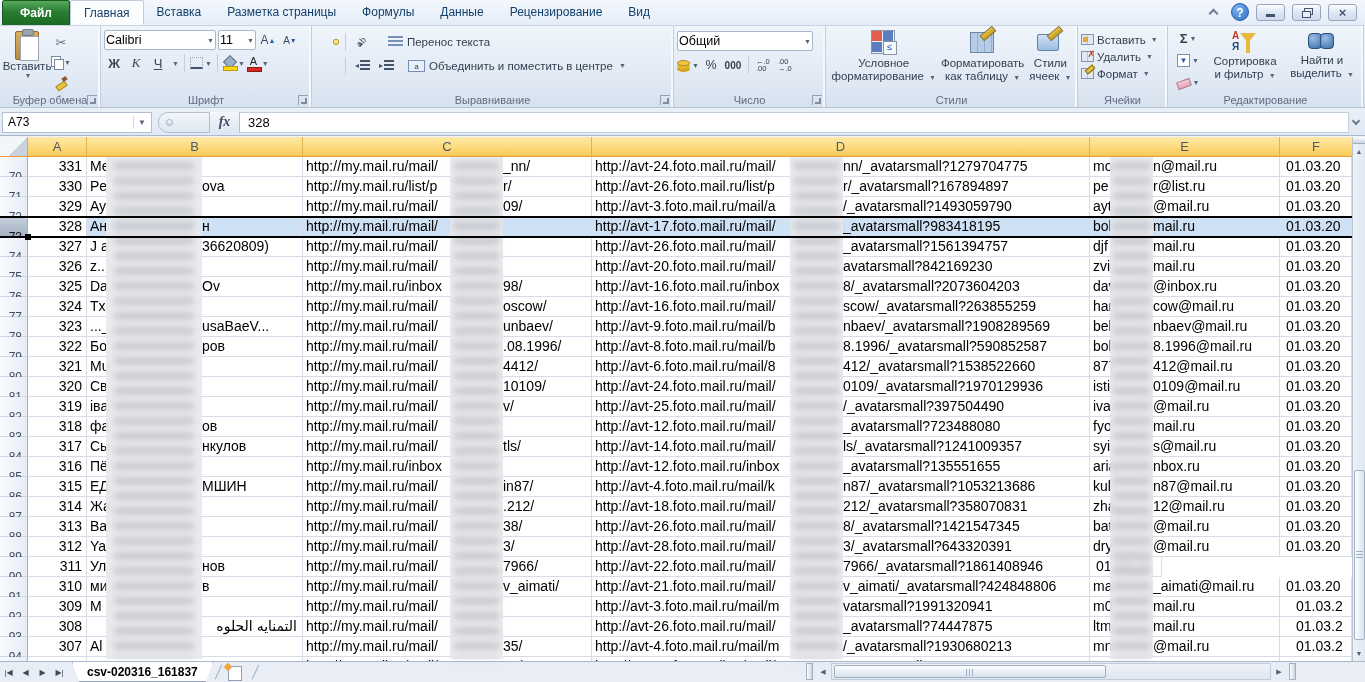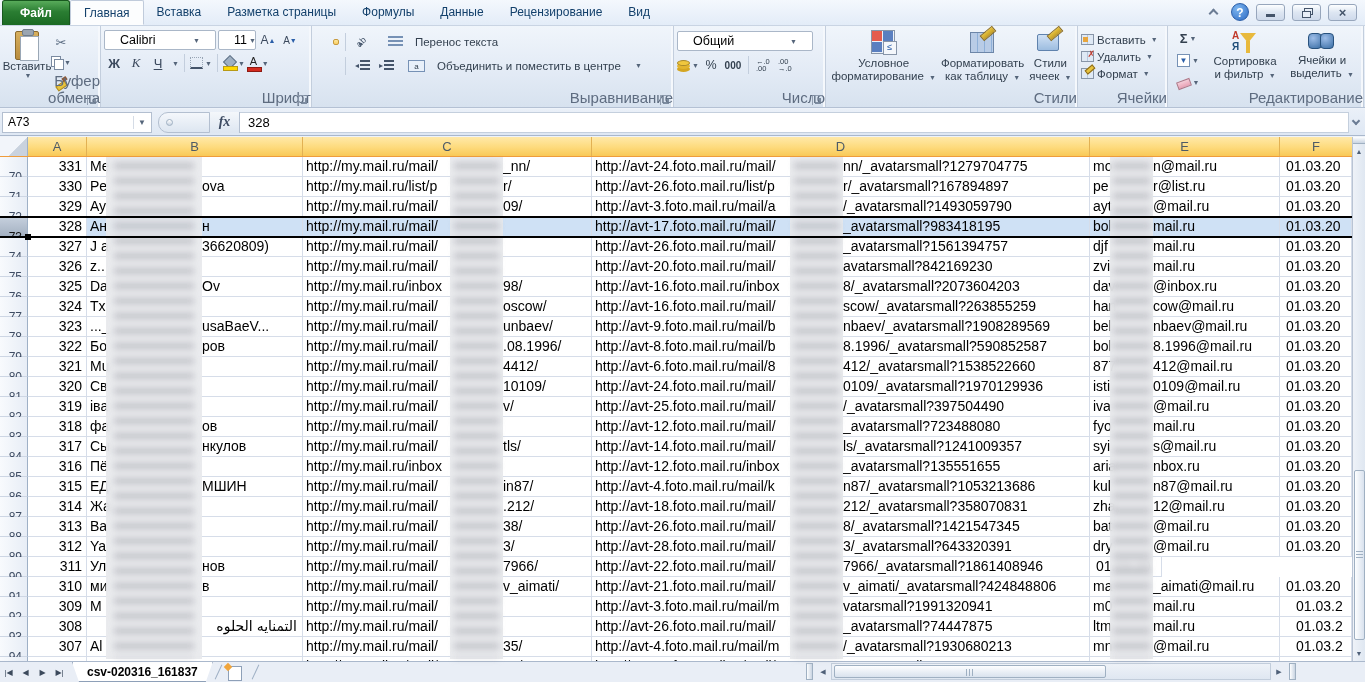--- a/index.html
+++ b/index.html
@@ -16,21 +16,21 @@
 .helpbtn{width:18px;height:18px;border-radius:50%;background:radial-gradient(circle at 35% 30%,#7db6f0,#2d6bc4);color:#fff;font-weight:bold;font-size:12px;text-align:center;line-height:18px;border:1px solid #2a5ea8}
 .wbtn{width:29px;height:17px;border:1px solid #97a6bc;border-radius:3px;background:linear-gradient(#fdfeff,#dde6f2 50%,#cfdaeb);display:flex;align-items:center;justify-content:center;font-size:11px;color:#44546a}
 .minbar{width:9px;height:3px;background:#44546a;margin-top:6px}
 .restico{width:9px;height:8px;position:relative}
 .restico:before{content:"";position:absolute;left:2px;top:0;width:7px;height:5px;border:1px solid #44546a}
 .restico:after{content:"";position:absolute;left:0;top:3px;width:7px;height:5px;border:1px solid #44546a;background:#e8eef7}
 .closex{font-size:13px;font-weight:bold;color:#44546a;line-height:15px}
 
 .ribbon{position:absolute;left:0;top:26px;width:1365px;height:82px;background:linear-gradient(#f0f5fb,#e2eaf5 60%,#d7e2ef);border-bottom:1px solid #b4c1d4;display:flex}
 .rgroup{position:relative;height:100%;border-right:1px solid #c3cedd;box-shadow:inset -2px 0 0 #f5f8fc;padding:3px 3px 15px 3px;flex:none}
-.glabel{position:absolute;left:0;bottom:1px;width:100%;text-align:right;font-size:15px;color:#5e6c80}
+.glabel{position:absolute;left:0;bottom:1px;width:100%;text-align:center;font-size:11px;color:#5e6c80}
 .dlg{position:absolute;right:3px;bottom:2px;width:10px;height:10px;border-left:1px solid #8795a8;border-top:1px solid #8795a8;opacity:.85}
 .dlg:after{content:"";position:absolute;right:1px;bottom:1px;width:4px;height:4px;border-right:2px solid #6e7e93;border-bottom:2px solid #6e7e93}
 .smbtn{display:inline-flex;align-items:center;justify-content:center;height:20px;min-width:20px;border-radius:2px;font-size:12px;color:#3c4a5e}
 .dd{font-size:7px;color:#55657a;margin-left:2px}
 .ctl-label{font-size:11.5px;color:#33404f;white-space:nowrap}
 
 .g-clip{width:101px;display:flex}
 .pastebtn{width:48px;display:flex;flex-direction:column;align-items:center;padding-top:2px}
 .clipico{width:24px;height:29px;background:linear-gradient(#d8b05e,#b98c3e);border:1px solid #8a6a2e;border-radius:2px;position:relative}
 .clipico:before{content:"";position:absolute;left:6px;top:-3px;width:10px;height:5px;background:#9aa5b1;border:1px solid #707d8b;border-radius:2px}
@@ -39,21 +39,21 @@
 .scis{font-size:13px;color:#5b6c82}
 .copyico{width:11px;height:12px;position:relative}
 .copyico:before{content:"";position:absolute;left:0;top:0;width:8px;height:9px;background:#fff;border:1px solid #7a8aa0}
 .copyico:after{content:"";position:absolute;left:3px;top:3px;width:8px;height:9px;background:#fff;border:1px solid #7a8aa0}
 .brushico{width:12px;height:12px;position:relative}
 .brushico:before{content:"";position:absolute;left:1px;top:6px;width:9px;height:4px;background:#e8c33c;border:1px solid #a8882a;transform:rotate(-35deg)}
 .brushico:after{content:"";position:absolute;right:0;top:0;width:5px;height:4px;background:#8a5a3a;transform:rotate(-35deg)}
 
 .g-font{width:211px}
 .fontrow{display:flex;align-items:center;gap:2px;margin:1px 0 3px}
-.combo{background:#fff;border:1px solid #aab7c8;border-radius:2px;height:20px;font-size:12.5px;padding:2px 15px;display:flex;align-items:center;justify-content:space-between}
+.combo{background:#fff;border:1px solid #aab7c8;border-radius:2px;height:20px;font-size:12.5px;padding:2px 1px;display:flex;align-items:center;justify-content:space-between}
 .fname{width:112px}
 .fsize{width:38px}
 .bius{font-size:13px;width:17px;text-align:center}
 .bld{font-weight:bold}.itl{font-style:italic;font-family:"Liberation Serif",serif}.unl{text-decoration:underline}
 .sep-v{width:1px;height:18px;background:#c3cedd;margin:0 3px}
 .borderico{width:13px;height:12px;border:1px dotted #98a5b5;border-bottom:2px solid #44546a}
 .fillico{width:13px;height:13px;position:relative}
 .fillico:before{content:"";position:absolute;left:2px;top:0;width:8px;height:8px;background:#9fb0c2;border:1px solid #5f7186;transform:rotate(45deg)}
 .fillico:after{content:"";position:absolute;left:0;bottom:-1px;width:13px;height:3px;background:#ffd800;border:1px solid #b89a16}
 .fcolico{width:13px;height:14px;font-size:11px;color:#222;text-align:center;line-height:11px}
@@ -62,21 +62,21 @@
 .g-align{width:362px}
 .alrow{display:flex;align-items:center;gap:3px;height:23px;margin-top:1px}
 .lines{width:15px;height:11px;background:repeating-linear-gradient(to bottom,#44546a 0 2px,transparent 2px 4px)}
 .albtn{padding:2px;border:1px solid transparent;border-radius:2px}
 .albtn.on{background:linear-gradient(#fde89d,#fbce63);border:1px solid #c79a3e}
 .orient{width:16px;height:14px;position:relative;overflow:hidden}
 .orient:before{content:"ab";position:absolute;left:1px;top:4px;font-size:9px;color:#44546a;transform:rotate(-45deg)}
 .indent{display:flex;align-items:center;font-size:8px;color:#44546a;gap:1px}
 .wrapico{width:15px;height:11px;background:repeating-linear-gradient(to bottom,#7691b5 0 2px,transparent 2px 4px);position:relative}
 .mergeico{width:17px;height:12px;border:1px solid #7691b5;background:#e8f0fa;font-size:8px;color:#33404f;text-align:center;line-height:11px}
-.lblbtn{display:flex;align-items:center;gap:12px;margin-left:8px}
+.lblbtn{display:flex;align-items:center;gap:4px;margin-left:8px}
 
 .g-num{width:152px}
 .numfmt{width:136px;margin:2px 0 4px}
 .numrow{display:flex;align-items:center;gap:2px}
 .coins{width:13px;height:12px;position:relative}
 .coins:before{content:"";position:absolute;left:0;top:1px;width:11px;height:4px;border-radius:50%;background:#f0c73e;border:1px solid #a8882a;box-shadow:0 3px 0 #e3b52e,0 6px 0 #d4a622}
 .pct{font-size:12.5px;color:#33404f}
 .thou{font-size:10px;font-weight:bold;color:#33404f;letter-spacing:0}
 .decbtn{display:flex;flex-direction:column;font-size:7.5px;line-height:7px;color:#33404f;align-items:flex-start;padding:1px 2px}
 
@@ -386,21 +386,21 @@
     </div>
     <div class="bigbtn" style="width:80px">
       <span class="sortico">
           <span class="funnel"></span>
         </span>
       <span>Сортировка</span>
       <span><span>и фильтр</span> <span class="dd">▼</span></span>
     </div>
     <div class="bigbtn" style="width:74px">
       <span class="binoc"></span>
-      <span>Ячейки и</span>
+      <span>Найти и</span>
       <span><span>выделить</span> <span class="dd">▼</span></span>
     </div>
     <div class="glabel">Редактирование</div>
   </div>
 </div>
 
 <div class="fbar">
   <div class="namebox">
     <span>A73</span>
     <span class="nbarrow">▼</span>

